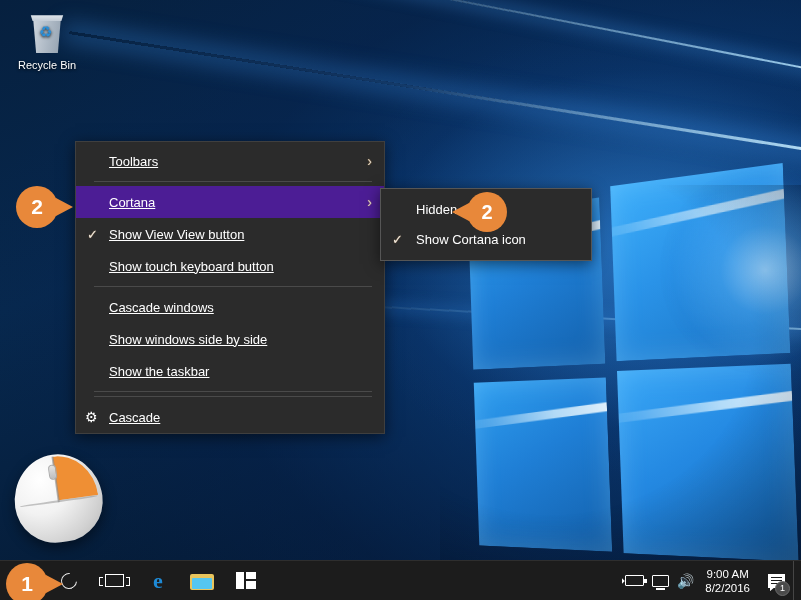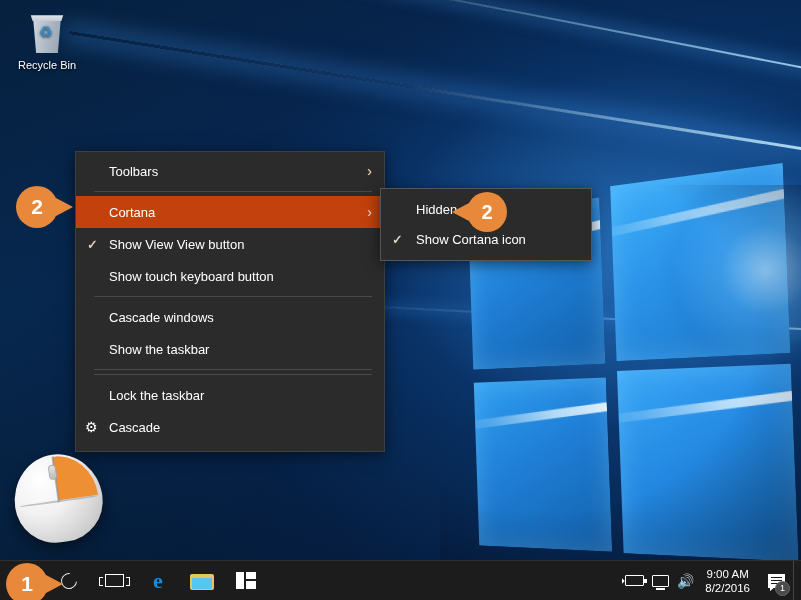--- a/index.html
+++ b/index.html
@@ -110,39 +110,40 @@
     border-radius: 2px / 50%;
     clip-path: polygon(5% 35%, 95% 35%, 90% 100%, 10% 100%);
   }
   #rb-recycle {
     position: absolute; left: 15px; top: 14px;
     font-size: 15px; color: #2a8fd8; line-height: 1;
   }
 
   
   #context-menu {
-    position: absolute; left: 75px; top: 151px;
+    position: absolute; left: 75px; top: 141px;
     width: 310px;
     background: #2b2b2b;
     border: 1px solid #3f3f3f;
     color: #ffffff;
     font-size: 13px;
     box-shadow: 0 3px 14px rgba(0,0,0,0.55);
-    padding: 3px 0 8px 0;
+    padding: 3px 0 0 0;
     z-index: 40;
+    text-decoration: underline;
   }
   .mi {
     position: relative;
     height: 32px;
     display: flex; align-items: center;
     padding-left: 33px; padding-right: 14px;
     cursor: default;
     white-space: nowrap;
   }
-  .mi.sel { background: #c2410c; align-items: center; }
+  .mi.sel { background: #4c1d95; align-items: center; }
   .mi .chk {
     position: absolute; left: 11px; top: 50%;
     transform: translateY(-50%);
     font-size: 13px; color: #e9e5dd;
     text-shadow: 0 0 1px rgba(255,190,120,0.8);
   }
   .mi .arrow {
     position: absolute; right: 12px; top: 50%;
     transform: translateY(-50%);
     font-size: 14px; color: #d8d2c8;
@@ -447,33 +448,33 @@
       <span>Show touch keyboard button</span>
     </div>
 
     <div class="sep"></div>
 
     <div class="mi">
       <span>Cascade windows</span>
     </div>
 
 
+    <div class="mi">
+      <span>Show windows side by side</span>
+    </div>
 
     <div class="mi">
       <span>Show the taskbar</span>
     </div>
 
     <div class="sep"></div>
 
 
     <div class="sep"></div>
 
-    <div class="mi">
-      <span>Lock the taskbar</span>
-    </div>
 
     <div class="mi">
       <span class="gear">⚙</span>
       <span>Cascade</span>
     </div>
   </div>
 
   <div id="cortana-submenu">
     <div class="mi">
       <span>Hidden</span>

